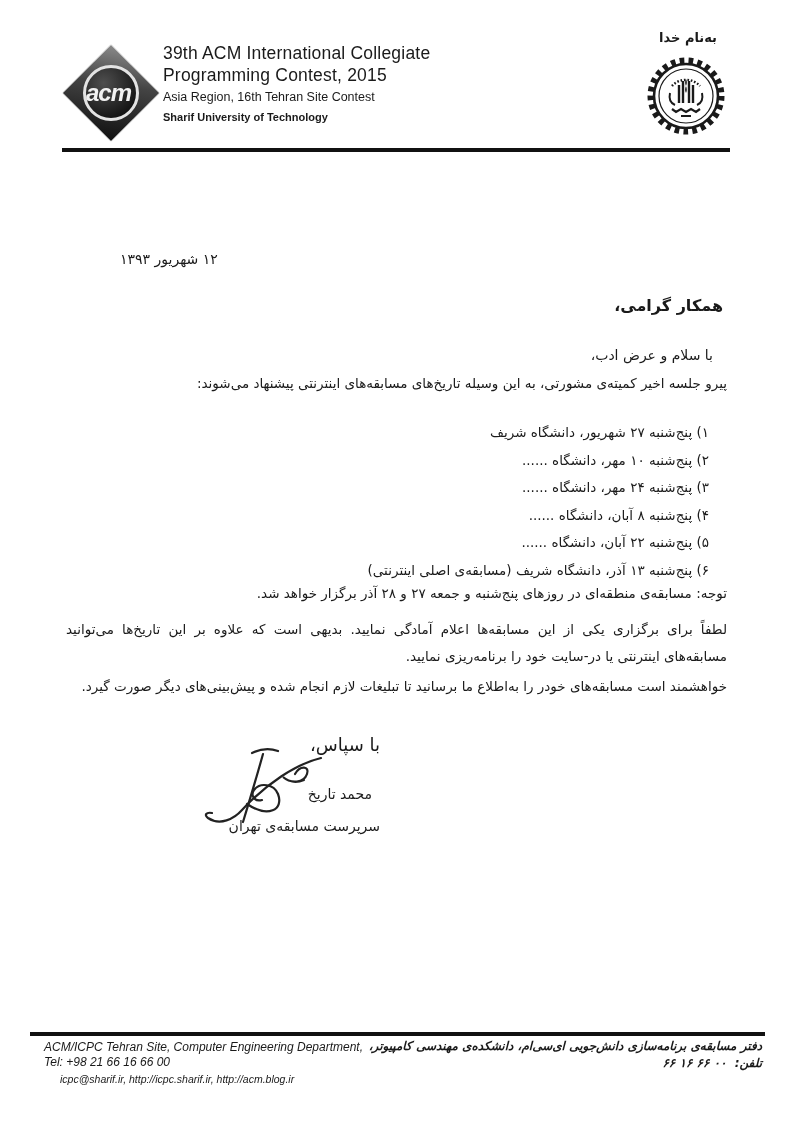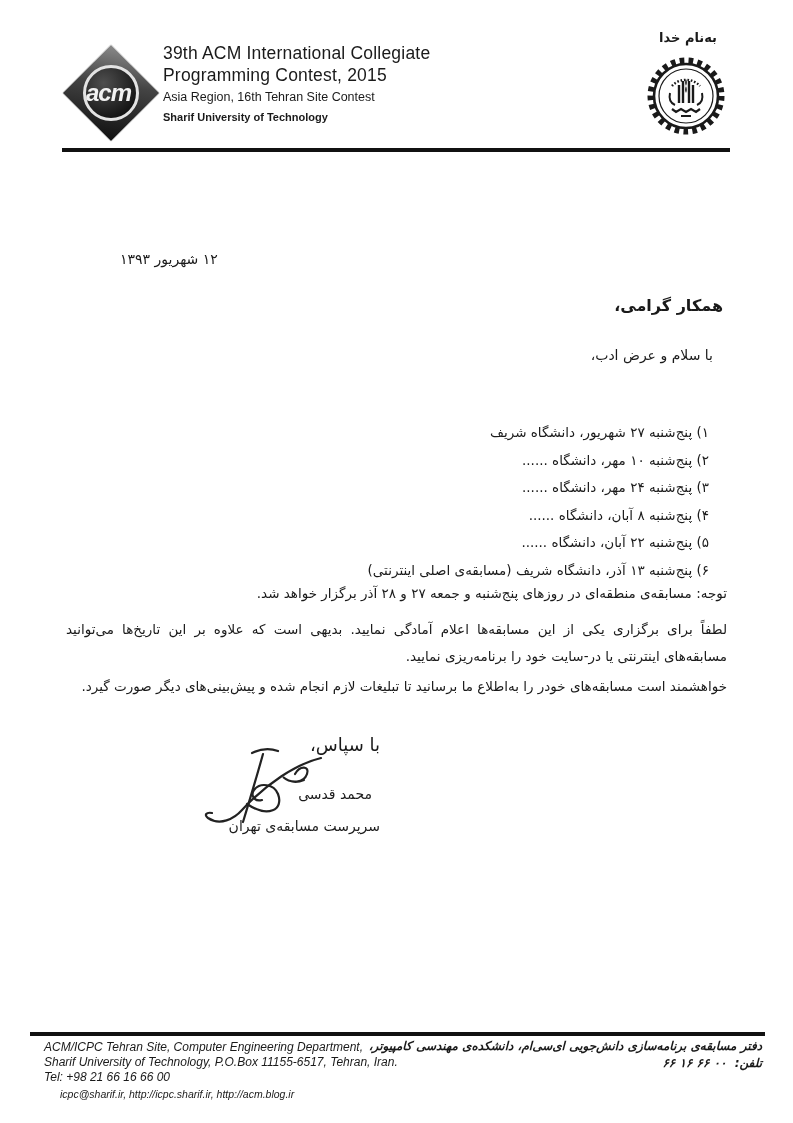--- a/index.html
+++ b/index.html
@@ -84,20 +84,21 @@
     <path d="M27 54 l 4 3 l 5 -3 l 5 3 l 5 -3 l 5 3 l 4 -3" fill="none" stroke="#1a1a1a" stroke-width="2.2"></path>
     <path d="M36 61 h10" stroke="#1a1a1a" stroke-width="2"></path>
   </svg>
 
   <div class="rule-top"></div>
 
   <div class="abs fa date" lang="fa">۱۲ شهریور ۱۳۹۳</div>
 
   <div class="abs fa salutation" lang="fa">همکار گرامی،</div>
   <div class="abs fa greeting" lang="fa">با سلام و عرض ادب،</div>
+  <div class="abs fa intro" lang="fa">پیرو جلسه اخیر کمیته‌ی مشورتی، به این وسیله تاریخ‌های مسابقه‌های اینترنتی پیشنهاد می‌شوند:</div>
 
   <div class="schedule fa" lang="fa">
     <div>۱) پنج‌شنبه ۲۷ شهریور، دانشگاه شریف</div>
     <div>۲) پنج‌شنبه ۱۰ مهر، دانشگاه ......</div>
     <div>۳) پنج‌شنبه ۲۴ مهر، دانشگاه ......</div>
     <div>۴) پنج‌شنبه ۸ آبان، دانشگاه ......</div>
     <div>۵) پنج‌شنبه ۲۲ آبان، دانشگاه ......</div>
     <div>۶) پنج‌شنبه ۱۳ آذر، دانشگاه شریف (مسابقه‌ی اصلی اینترنتی)</div>
   </div>
 
@@ -110,28 +111,27 @@
   <svg class="signature" width="145" height="88" viewBox="0 0 145 88">
     <g fill="none" stroke="#222" stroke-width="2.2" stroke-linecap="round">
       <path d="M121 14 C 96 20, 66 40, 42 66 C 34 75, 20 82, 8 74 C 4 71, 6 68, 12 69"></path>
       <path d="M63 10 C 58 28, 50 55, 43 78"></path>
       <path d="M52 9 C 60 5, 70 4, 78 7"></path>
       <path d="M47 60 C 68 74, 84 66, 78 50 C 74 40, 60 38, 54 46 C 50 52, 55 58, 62 56"></path>
       <path d="M95 30 c 5 -9 15 -8 12 0 c -3 9 -16 10 -24 3 c 6 5 14 6 21 3"></path>
     </g>
   </svg>
 
-  <div class="abs fa signer-name" lang="fa">محمد قدسی</div>
+  <div class="abs fa signer-name" lang="fa">محمد تاریخ</div>
   <div class="abs fa signer-title" lang="fa">سرپرست مسابقه‌ی تهران</div>
 
   <div class="rule-bottom"></div>
 
   <div class="footer-en">
     <div>ACM/ICPC Tehran Site, Computer Engineering Department,</div>
-    <div>Sharif University of Technology, P.O.Box 11155-6517, Tehran, Iran.</div>
     <div>Tel: +98 21 66 16 66 00</div>
     <div class="small">icpc@sharif.ir, http://icpc.sharif.ir, http://acm.blog.ir</div>
   </div>
 
   <div class="footer-fa fa" lang="fa">
     <div>دفتر مسابقه‌ی برنامه‌سازی دانش‌جویی ای‌سی‌ام، دانشکده‌ی مهندسی کامپیوتر،</div>
     <div>
       <span>تلفن:</span>
       <span class="tel-num" dir="ltr">۶۶ ۱۶ ۶۶ ۰۰</span>
     </div>

